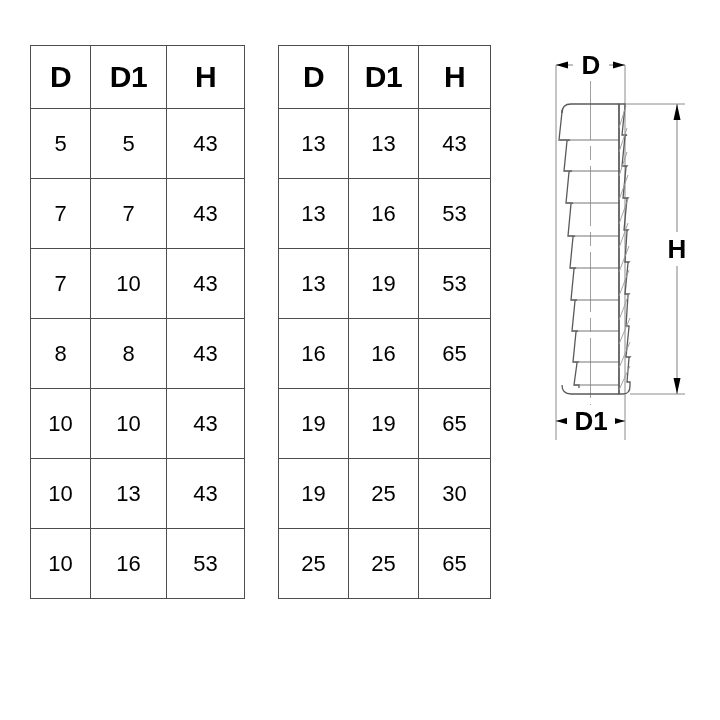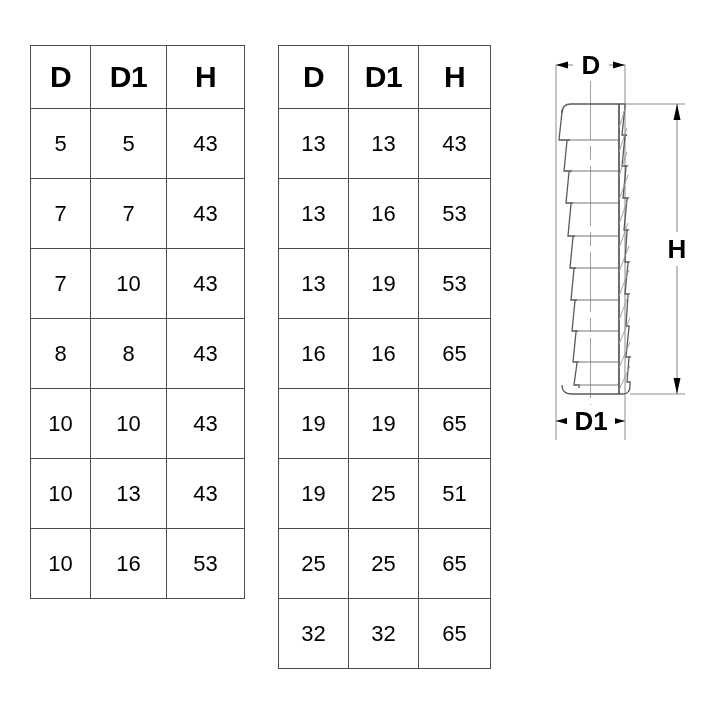--- a/index.html
+++ b/index.html
@@ -176,30 +176,25 @@
         <td>65</td>
       </tr>
       <tr>
         <td>19</td>
         <td>19</td>
         <td>65</td>
       </tr>
       <tr>
         <td>19</td>
         <td>25</td>
-        <td>51</td>
+        <td>30</td>
       </tr>
       <tr>
         <td>25</td>
         <td>25</td>
-        <td>65</td>
-      </tr>
-      <tr>
-        <td>32</td>
-        <td>32</td>
         <td>65</td>
       </tr>
     </tbody>
   </table>
 
   <div id="drawing">
     <svg width="200" height="420" viewBox="0 0 200 420" xmlns="http://www.w3.org/2000/svg">
 
       <g stroke="#8c8c8c" stroke-width="1" fill="none">
         <line x1="41" y1="25" x2="41" y2="400"></line>

